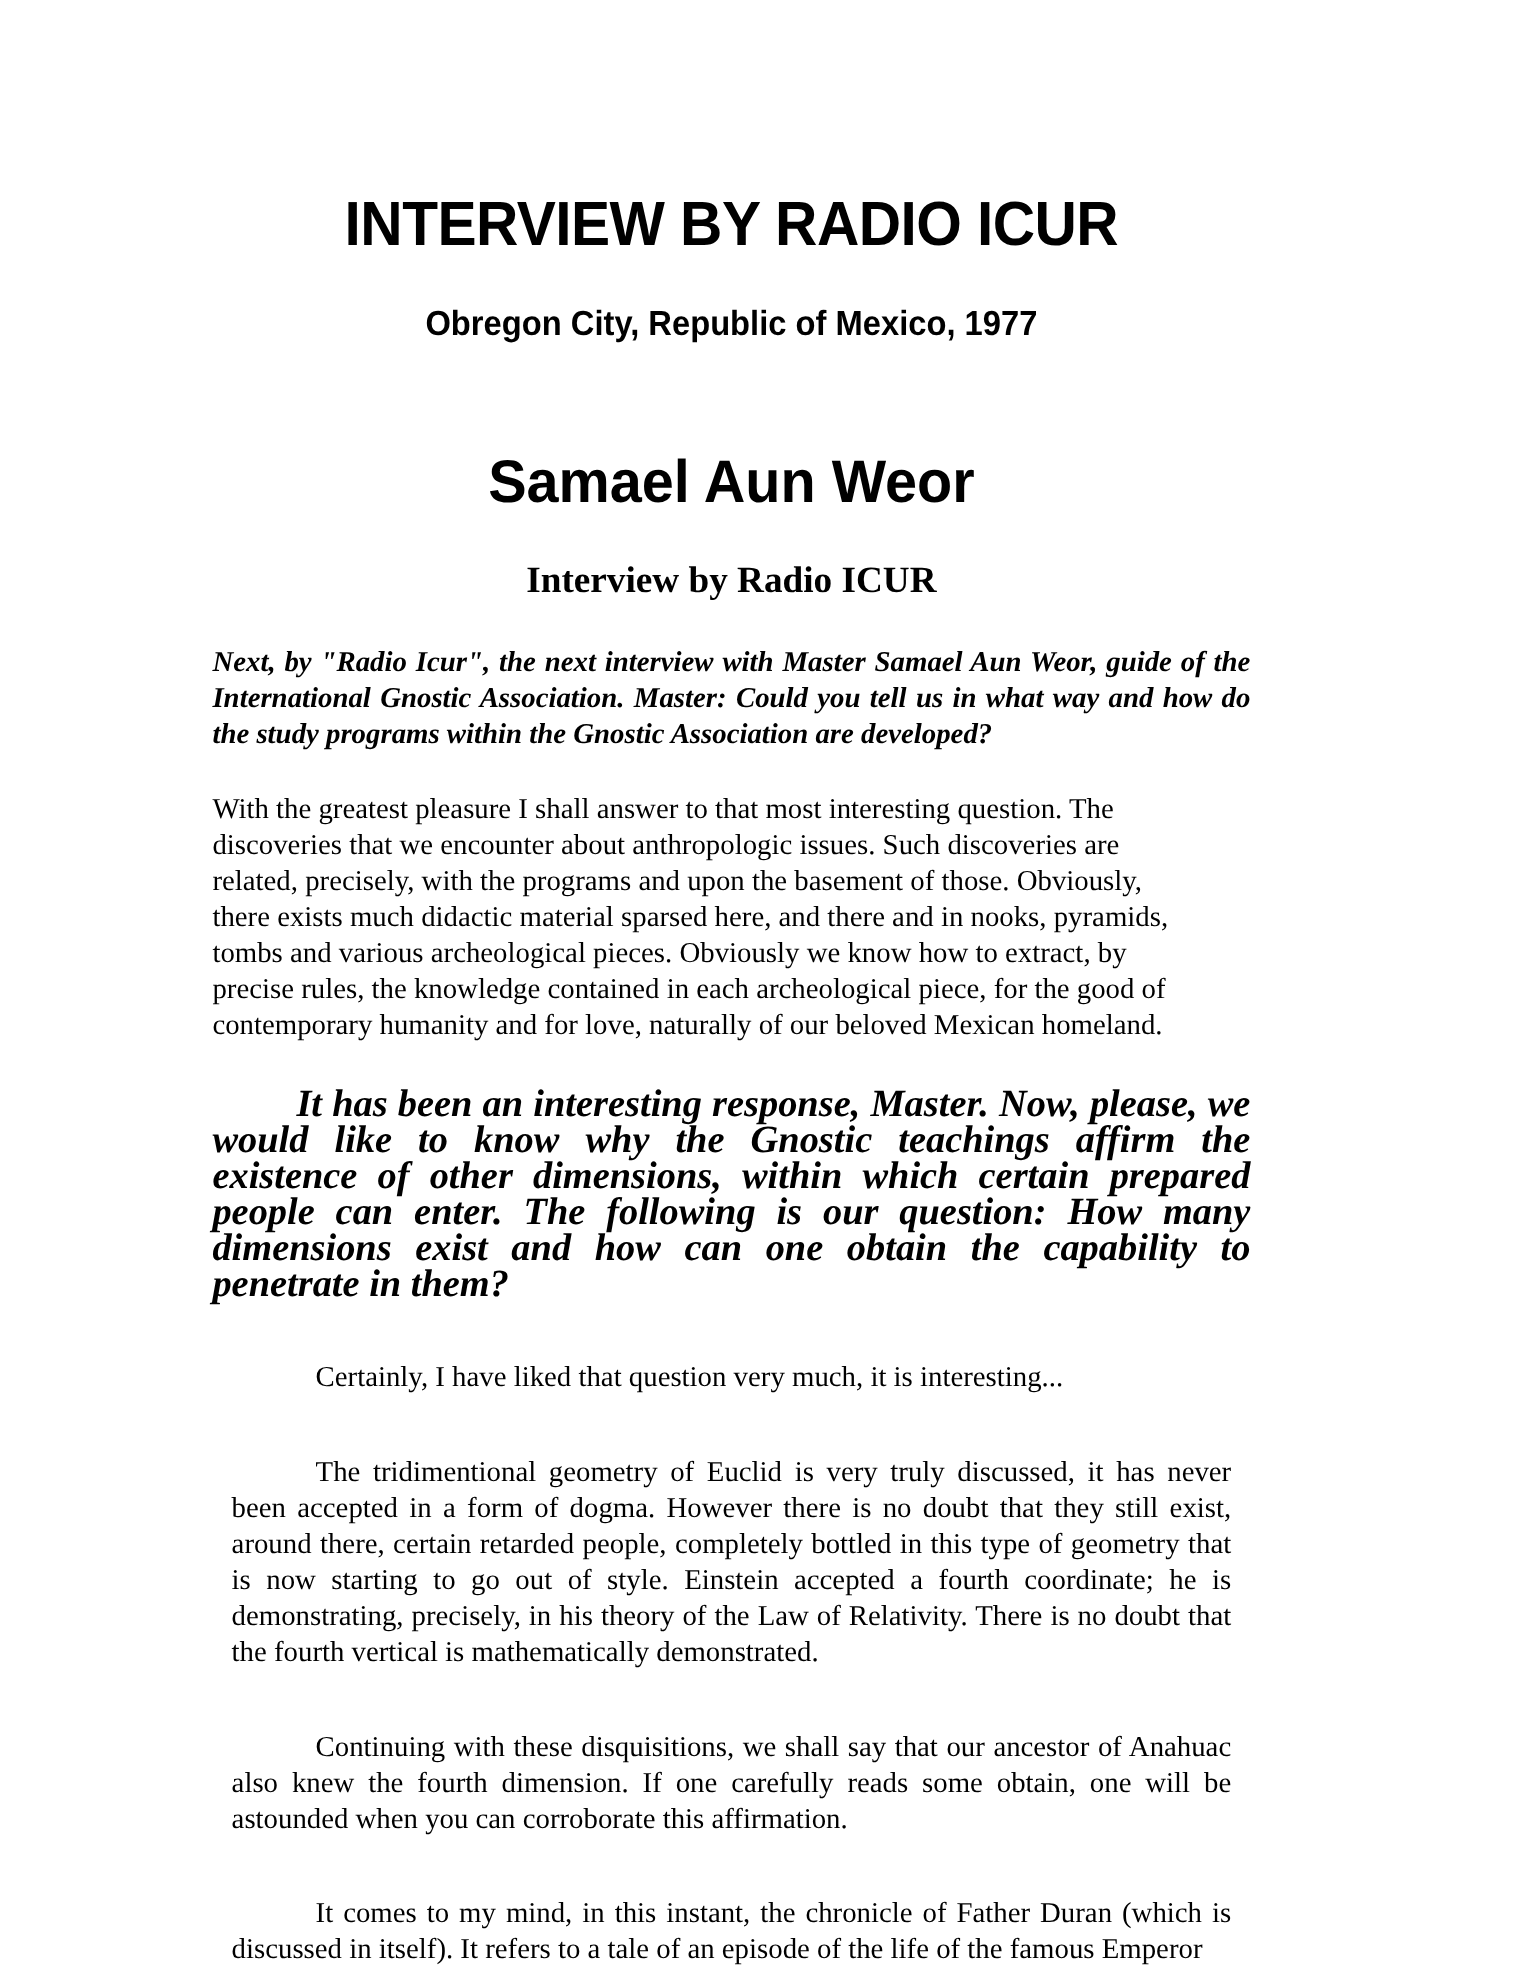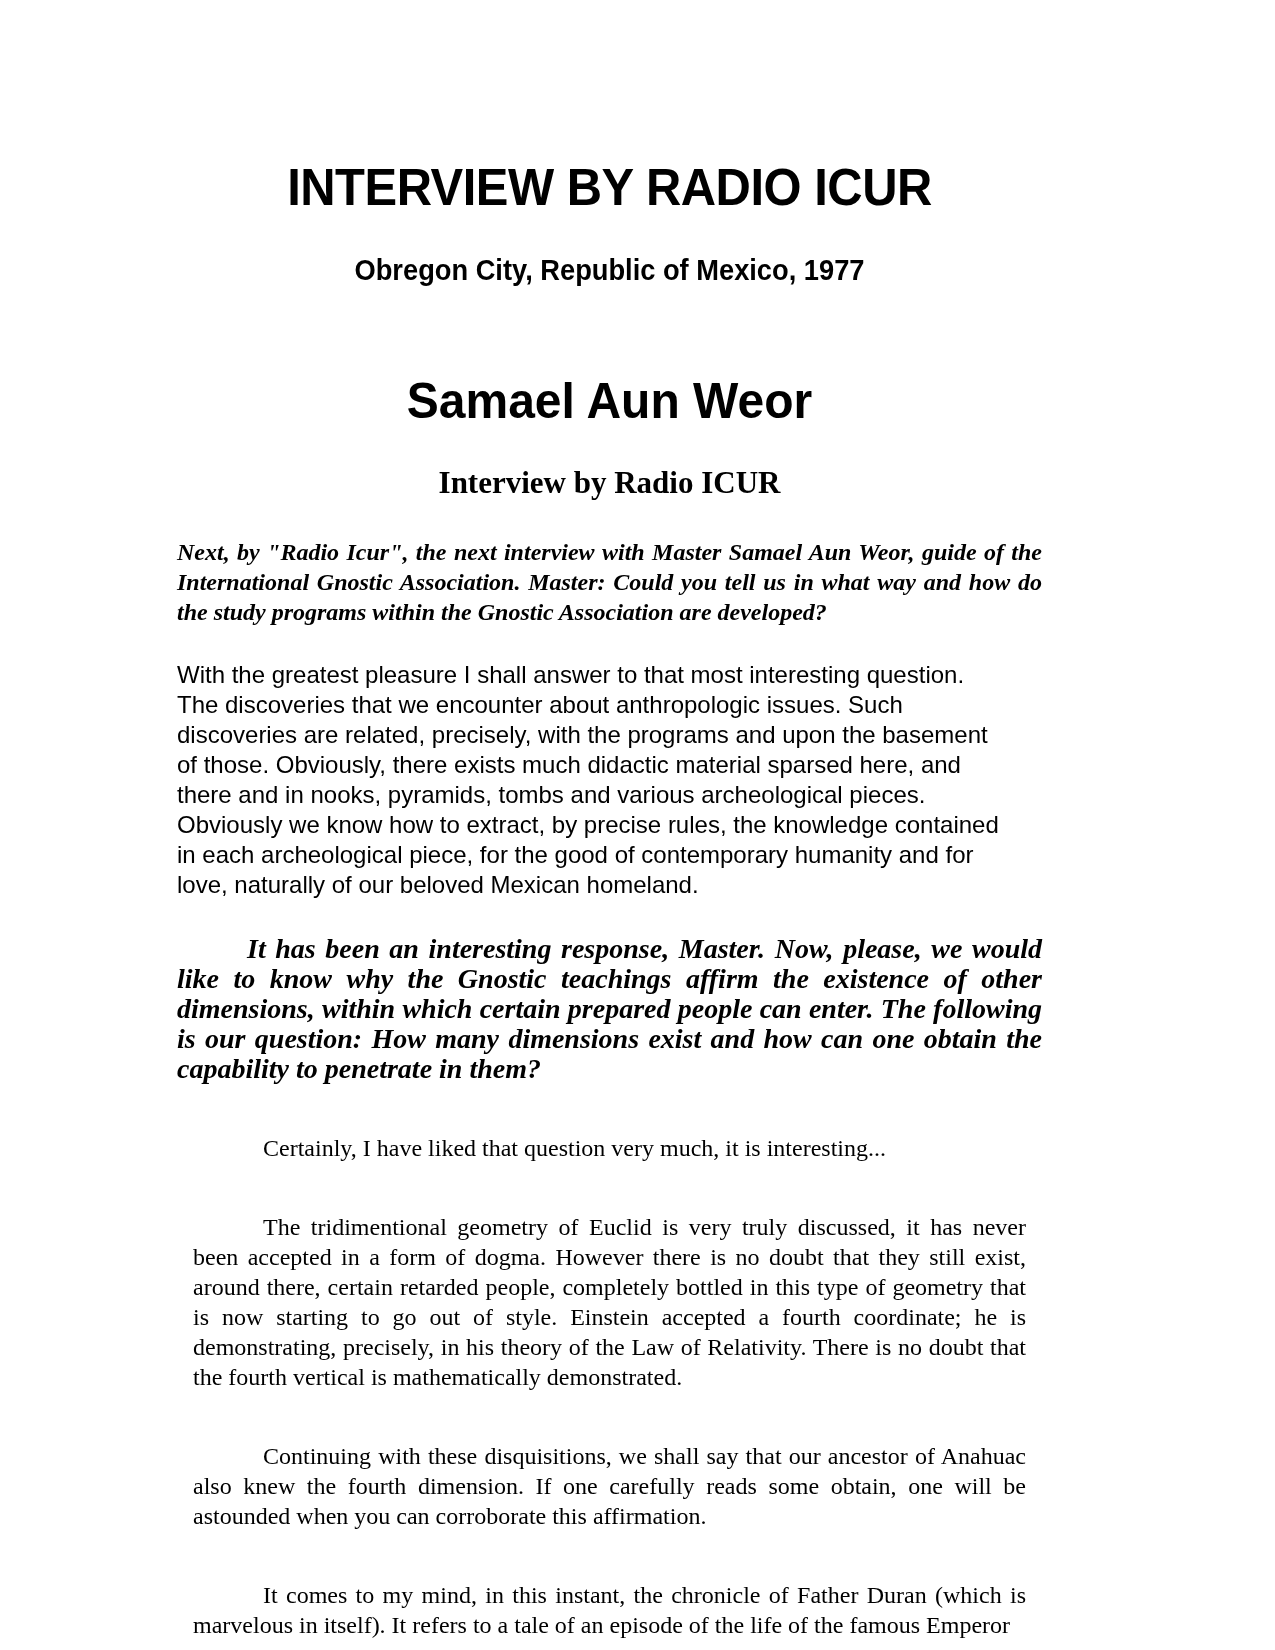--- a/index.html
+++ b/index.html
@@ -89,30 +89,30 @@
     line-height: 30px;
     text-align: justify;
     margin: 0;
     padding-top: 36px;
   }
 
   .q-indent {
     font-family: "Liberation Serif", "DejaVu Serif", serif;
     font-weight: bold;
     font-style: italic;
-    font-size: 28px;
+    font-size: 32px;
     line-height: 30px;
     text-align: justify;
     text-indent: 70px;
     margin: 0;
     padding-top: 34px;
   }
 
   .body-ragged {
-    font-family: Liberation Sans, sans-serif;
+    font-family: Liberation Serif, serif;
     font-size: 24px;
     line-height: 30px;
     text-align: left;
     margin: 0;
     padding-top: 33px;
     width: 822px;
   }
 
   .body-just {
     font-family: "Liberation Serif", "DejaVu Serif", serif;
@@ -143,16 +143,16 @@
     <p class="body-ragged">With the greatest pleasure I shall answer to that most interesting question. The discoveries that we encounter about anthropologic issues. Such discoveries are related, precisely, with the programs and upon the basement of those. Obviously, there exists much didactic material sparsed here, and there and in nooks, pyramids, tombs and various archeological pieces. Obviously we know how to extract, by precise rules, the knowledge contained in each archeological piece, for the good of contemporary humanity and for love, naturally of our beloved Mexican homeland.</p>
 
     <p class="q-indent">It has been an interesting response, Master. Now, please, we would like to know why the Gnostic teachings affirm the existence of other dimensions, within which certain prepared people can enter. The following is our question: How many dimensions exist and how can one obtain the capability to penetrate in them?</p>
 
     <p class="body-just">Certainly, I have liked that question very much, it is interesting...</p>
 
     <p class="body-just">The tridimentional geometry of Euclid is very truly discussed, it has never been accepted in a form of dogma. However there is no doubt that they still exist, around there, certain retarded people, completely bottled in this type of geometry that is now starting to go out of style. Einstein accepted a fourth coordinate; he is demonstrating, precisely, in his theory of the Law of Relativity. There is no doubt that the fourth vertical is mathematically demonstrated.</p>
 
     <p class="body-just">Continuing with these disquisitions, we shall say that our ancestor of Anahuac also knew the fourth dimension. If one carefully reads some obtain, one will be astounded when you can corroborate this affirmation.</p>
 
-    <p class="body-just">It comes to my mind, in this instant, the chronicle of Father Duran (which is marvelous in itself). It refers to a tale of an episode of the life of the famous Emperor</p>
+    <p class="body-just">It comes to my mind, in this instant, the chronicle of Father Duran (which is discussed in itself). It refers to a tale of an episode of the life of the famous Emperor</p>
 
   </div>
 </div>
 
 </body></html>

